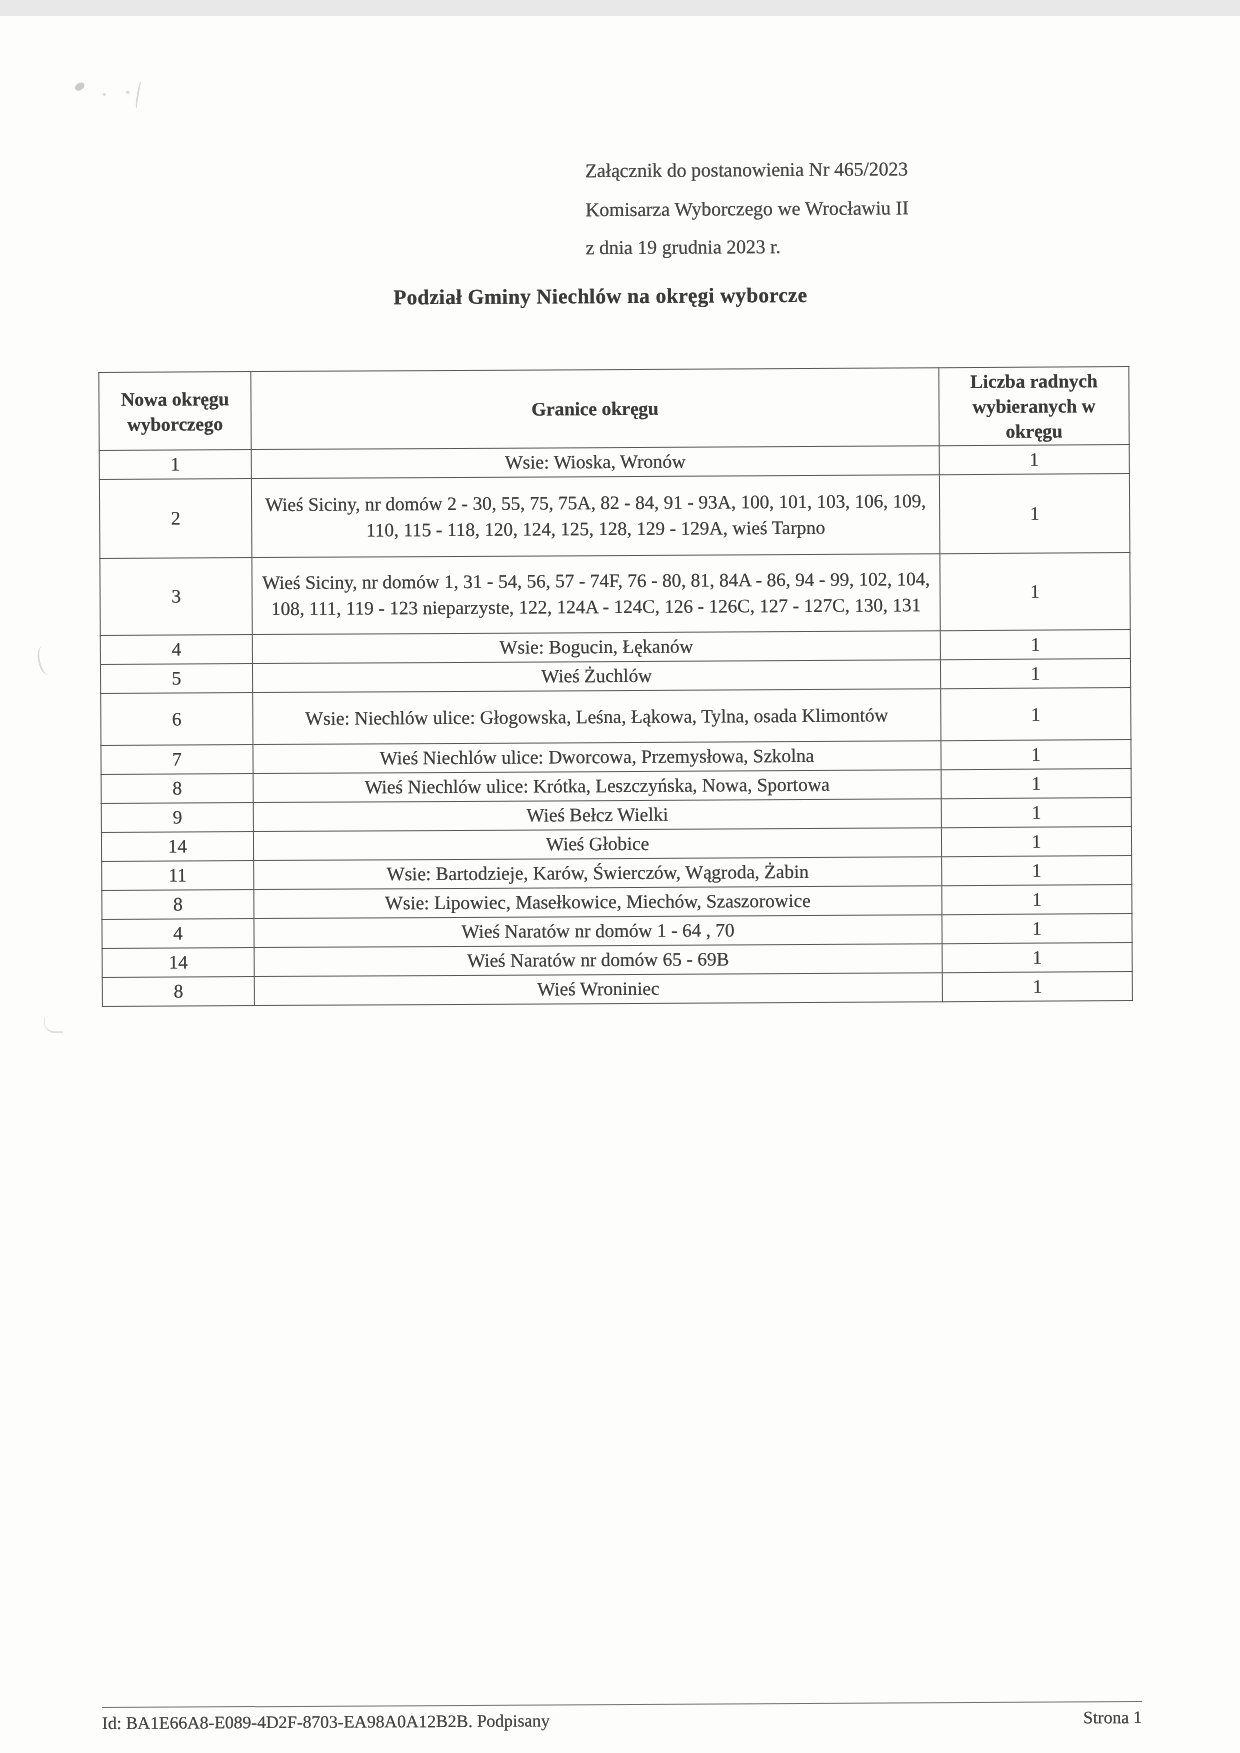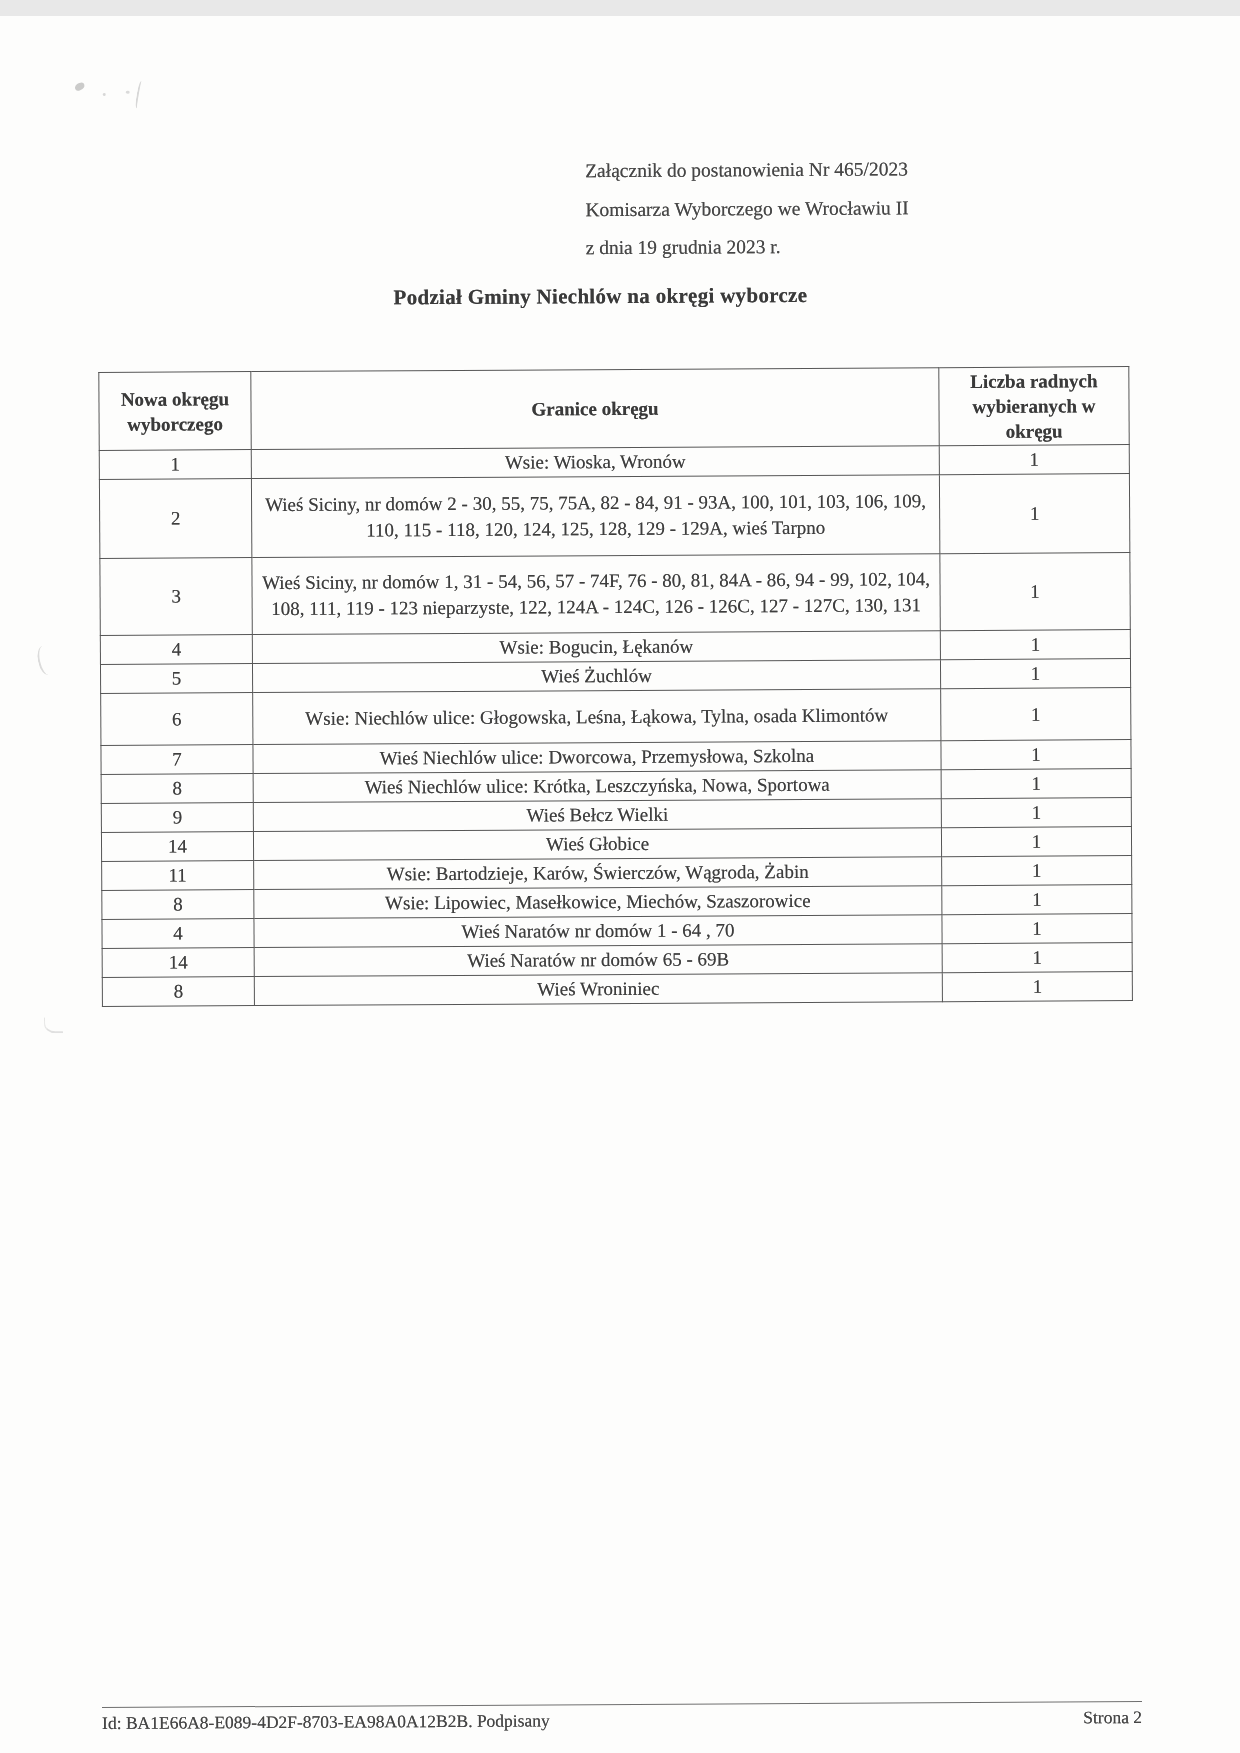--- a/index.html
+++ b/index.html
@@ -231,17 +231,17 @@
         <tr class="rh-single-s">
           <td>8</td>
           <td>Wieś Wroniniec</td>
           <td>1</td>
         </tr>
       </tbody>
     </table>
 
     <div class="footer scan-text">
       <span>Id: BA1E66A8-E089-4D2F-8703-EA98A0A12B2B. Podpisany</span>
-      <span>Strona 2</span>
+      <span>Strona 1</span>
     </div>
 
   </div>
 </div>
 
 </body></html>

